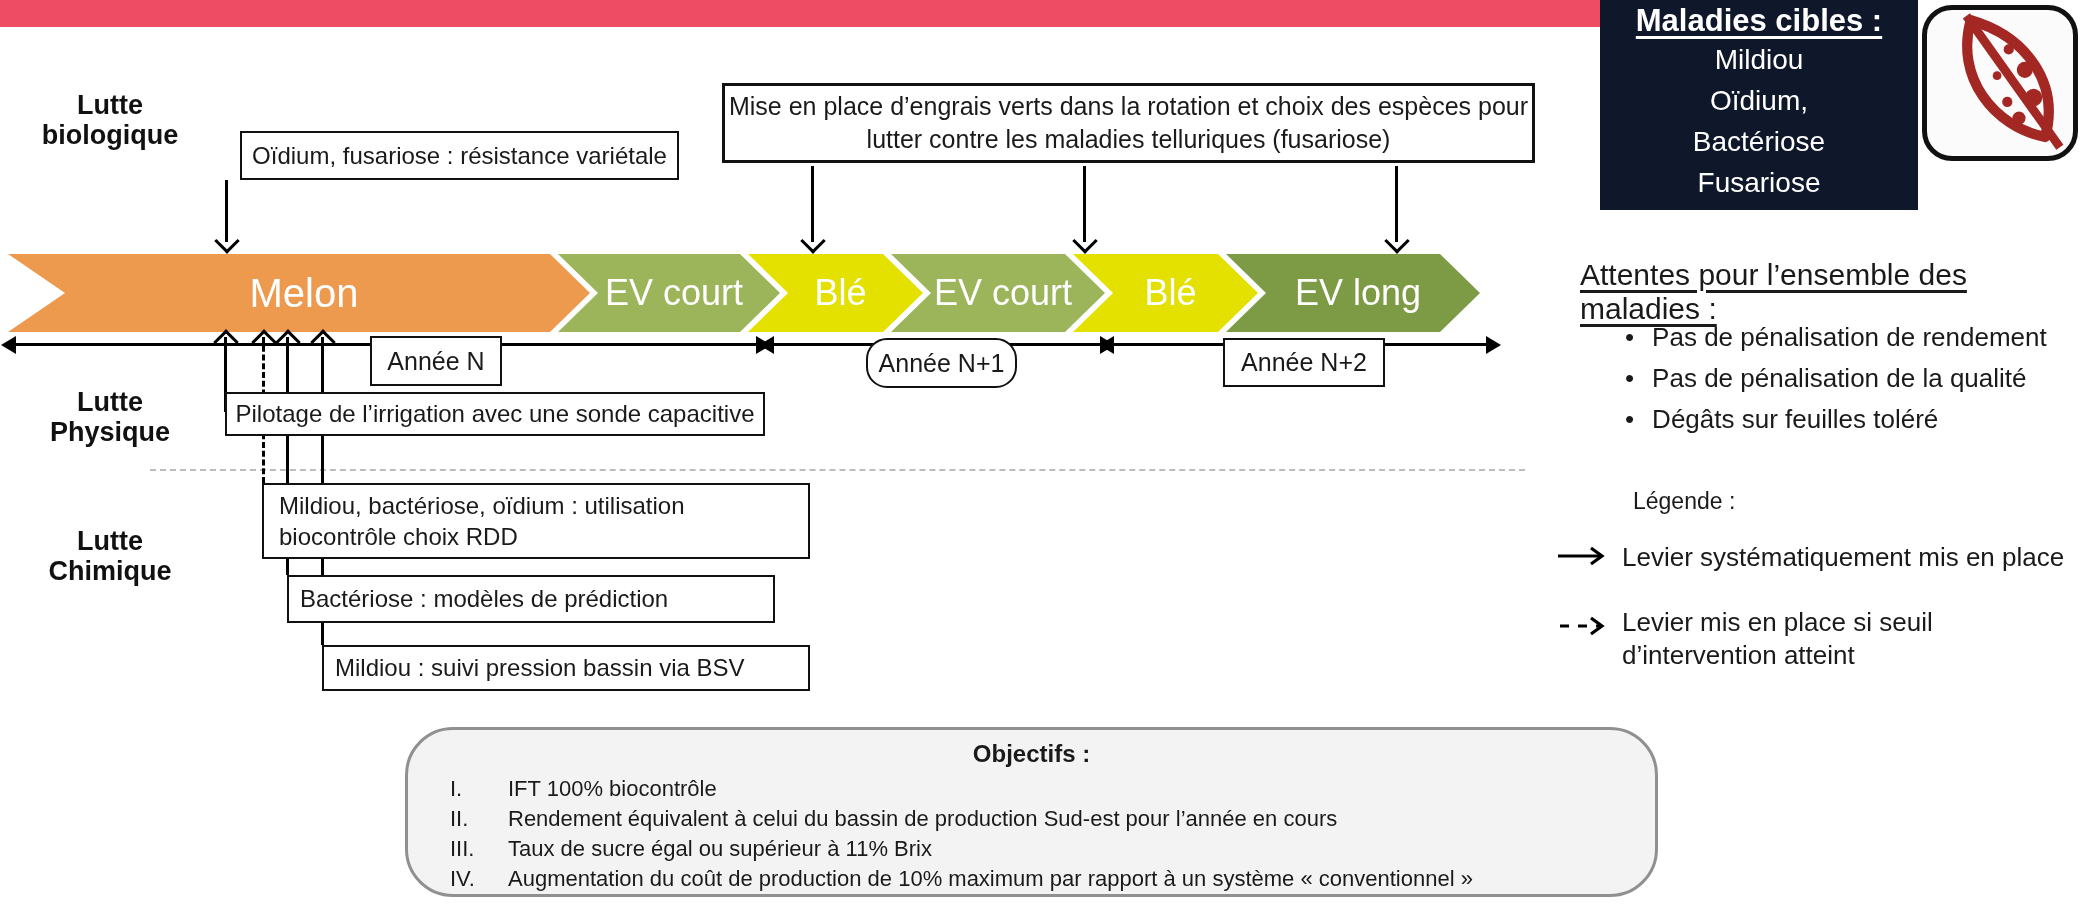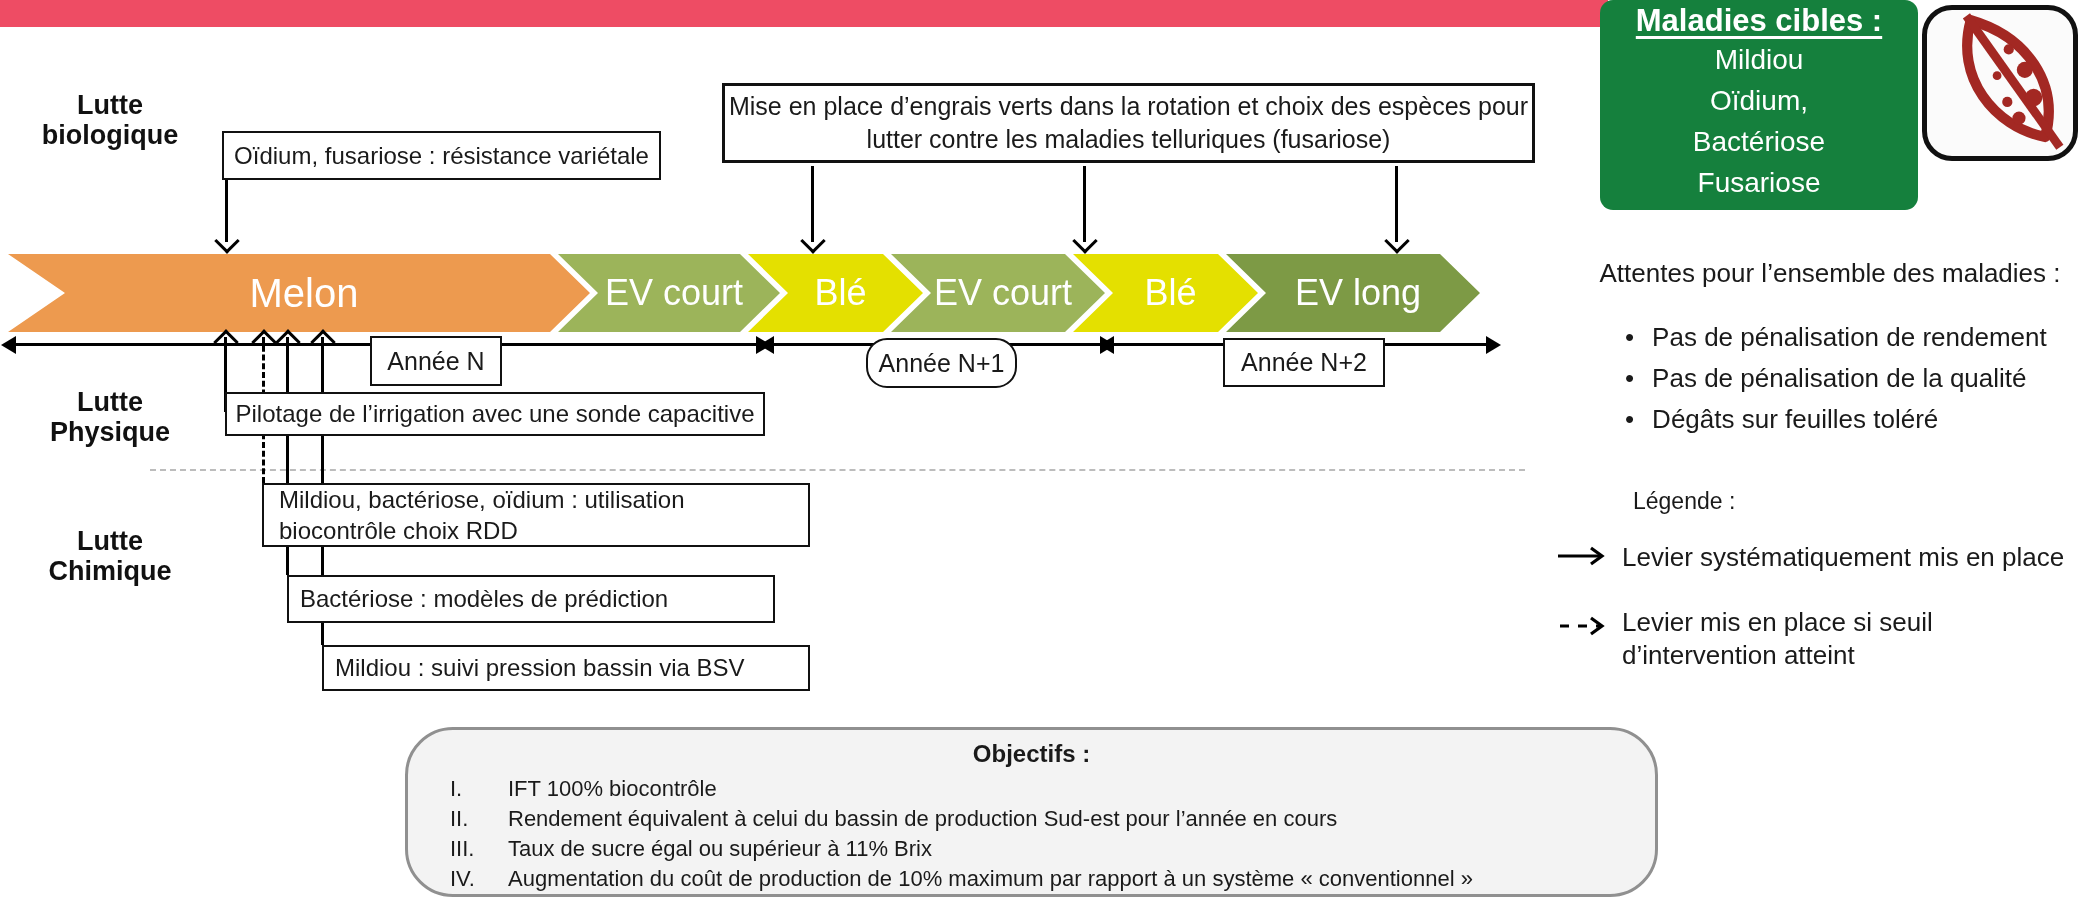--- a/index.html
+++ b/index.html
@@ -20,25 +20,25 @@
 
   
   .row-label{width:190px;text-align:center;font-weight:bold;font-size:27px;line-height:1.12;color:#111;}
   .lbl-bio{left:15px;top:90px;}
   .lbl-phys{left:15px;top:387px;}
   .lbl-chim{left:15px;top:526px;}
 
   
   .wbox{background:#fff;border:2.5px solid #111;box-sizing:border-box;z-index:5;
         display:flex;align-items:center;justify-content:center;font-size:24px;}
-  .box-resistance{left:222px;top:131px;width:439px;height:49px;}
+  .box-resistance{left:240px;top:131px;width:439px;height:49px;}
   .box-engrais{left:722px;top:83px;width:813px;height:80px;border-width:3px;
                flex-direction:column;font-size:25px;line-height:33px;text-align:center;}
   .box-pilotage{left:225px;top:392px;width:540px;height:44px;}
-  .box-bioctrl{left:262px;top:483px;width:548px;height:64px;flex-direction:column;
+  .box-bioctrl{left:262px;top:483px;width:548px;height:76px;flex-direction:column;
                align-items:flex-start;justify-content:center;padding-left:15px;line-height:31px;}
   .box-bact{left:287px;top:575px;width:488px;height:48px;justify-content:flex-start;padding-left:11px;}
   .box-mildiou{left:322px;top:645px;width:488px;height:46px;justify-content:flex-start;padding-left:11px;}
 
   
   .chev{top:254px;height:78px;display:flex;align-items:center;justify-content:center;
         color:#fff;z-index:2;font-size:36px;}
   .chev span{padding-left:10px;}
   .c-shape{clip-path:polygon(0 0,calc(100% - 40px) 0,100% 50%,calc(100% - 40px) 100%,0 100%,40px 50%);}
   .chev-melon{left:8px;width:582px;font-size:40px;
@@ -81,22 +81,22 @@
   .d1{left:225px;top:180px;height:62px;}
   .d2{left:811px;top:166px;height:76px;}
   .d3{left:1083px;top:166px;height:76px;}
   .d4{left:1395px;top:166px;height:76px;}
   .hd1{left:218px;top:232px;} .hd2{left:804px;top:232px;}
   .hd3{left:1076px;top:232px;} .hd4{left:1388px;top:232px;}
 
   .divider{left:150px;top:469px;width:1375px;height:0;border-top:2px dashed #bcbcbc;z-index:1;}
 
   
-  .attentes-title{left:1580px;top:258px;width:500px;text-align:center;font-size:26px;
-                  text-underline-offset:5px;}
+  .attentes-title{left:1580px;top:258px;width:500px;font-size:30px;
+                  text-decoration:underline;text-underline-offset:5px;}
   .attentes-list{left:1625px;top:321px;width:460px;font-size:26px;}
   .attentes-list .row{display:flex;margin-bottom:8px;line-height:33px;}
   .attentes-list .bullet{margin-right:18px;}
   .legende-title{left:1633px;top:488px;font-size:23px;text-underline-offset:5px;}
   .leg-arrow{left:1556px;width:58px;height:24px;}
   .la1{top:544px;} .la2{top:614px;}
   .leg-text1{left:1622px;top:542px;width:470px;font-size:26px;}
   .leg-text2{left:1622px;top:606px;width:350px;font-size:26px;line-height:33px;}
   .leg-text2 span{display:block;}
 
@@ -108,21 +108,21 @@
   .obj-list{margin:6px 0 0 42px;font-size:22px;}
   .obj-row{display:flex;line-height:30px;}
   .obj-num{width:58px;flex:none;}
 </style>
 </head>
 <body>
 
 <div class="stage">
 
   <div class="abs top-bar" style="background: rgb(238, 76, 100);"></div>
-  <div class="abs maladies-box" style="background: #15803d; border-radius: 13px;">
+  <div class="abs maladies-box" style="background: #0f172a;">
     <span class="maladies-title">Maladies cibles :</span>
     <span class="maladies-item">Mildiou</span>
     <span class="maladies-item">Oïdium,</span>
     <span class="maladies-item">Bactériose</span>
     <span class="maladies-item">Fusariose</span>
   </div>
   <div class="abs leaf-box">
     <svg viewBox="0 0 100 100">
       <path d="M30 7 C 68 18 91 50 81 87 C 46 80 19 46 30 7 Z" fill="none" stroke="#a32823" stroke-width="7" stroke-linejoin="round"></path>
       <line x1="27" y1="4" x2="91" y2="94" stroke="#a32823" stroke-width="6"></line>

